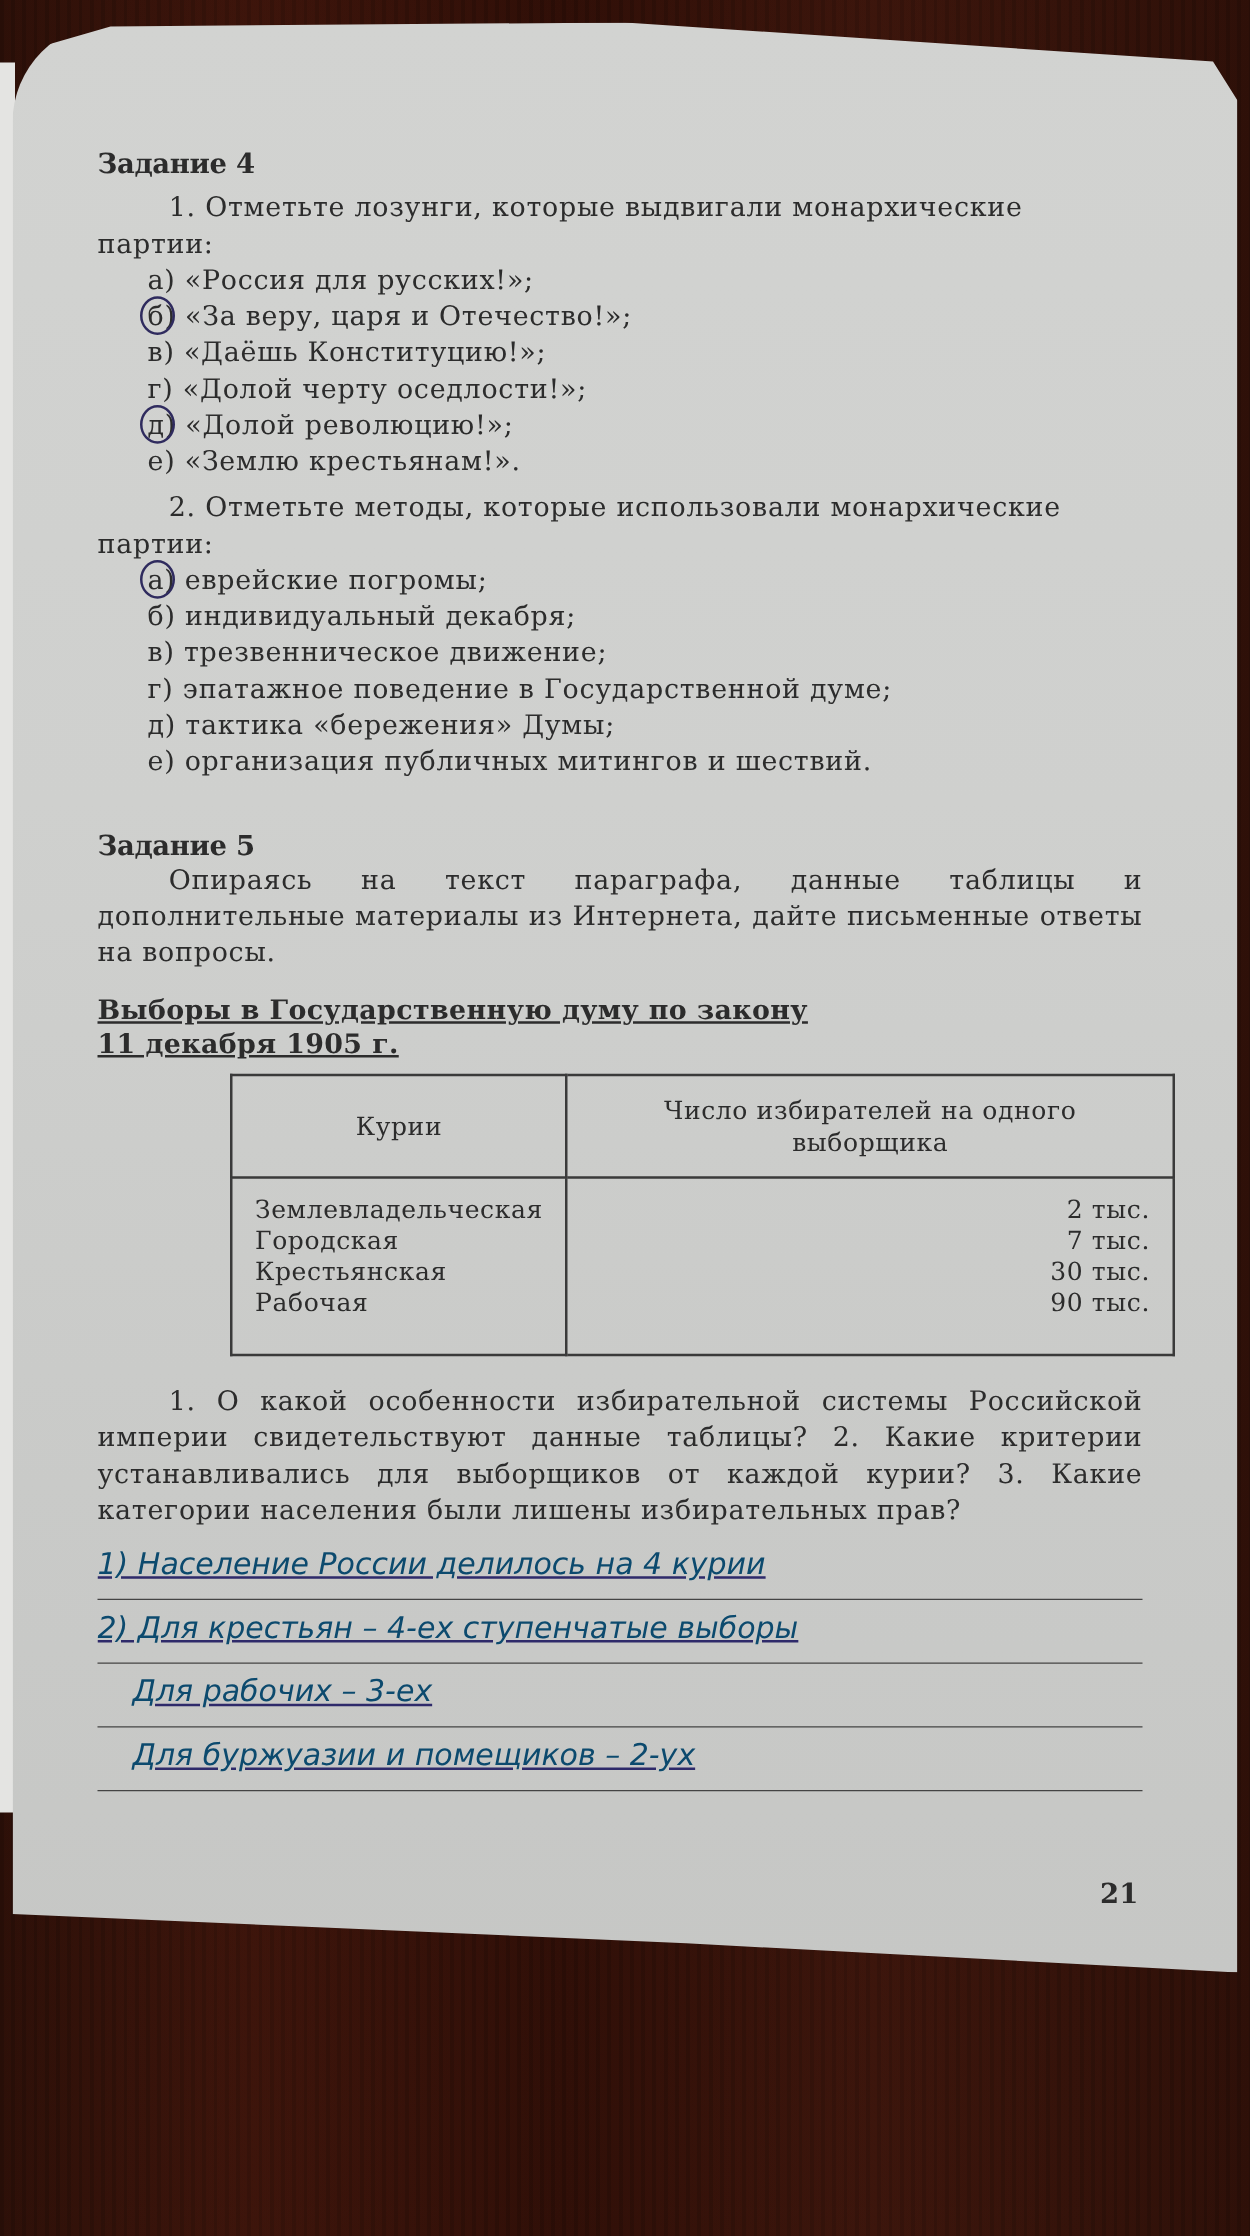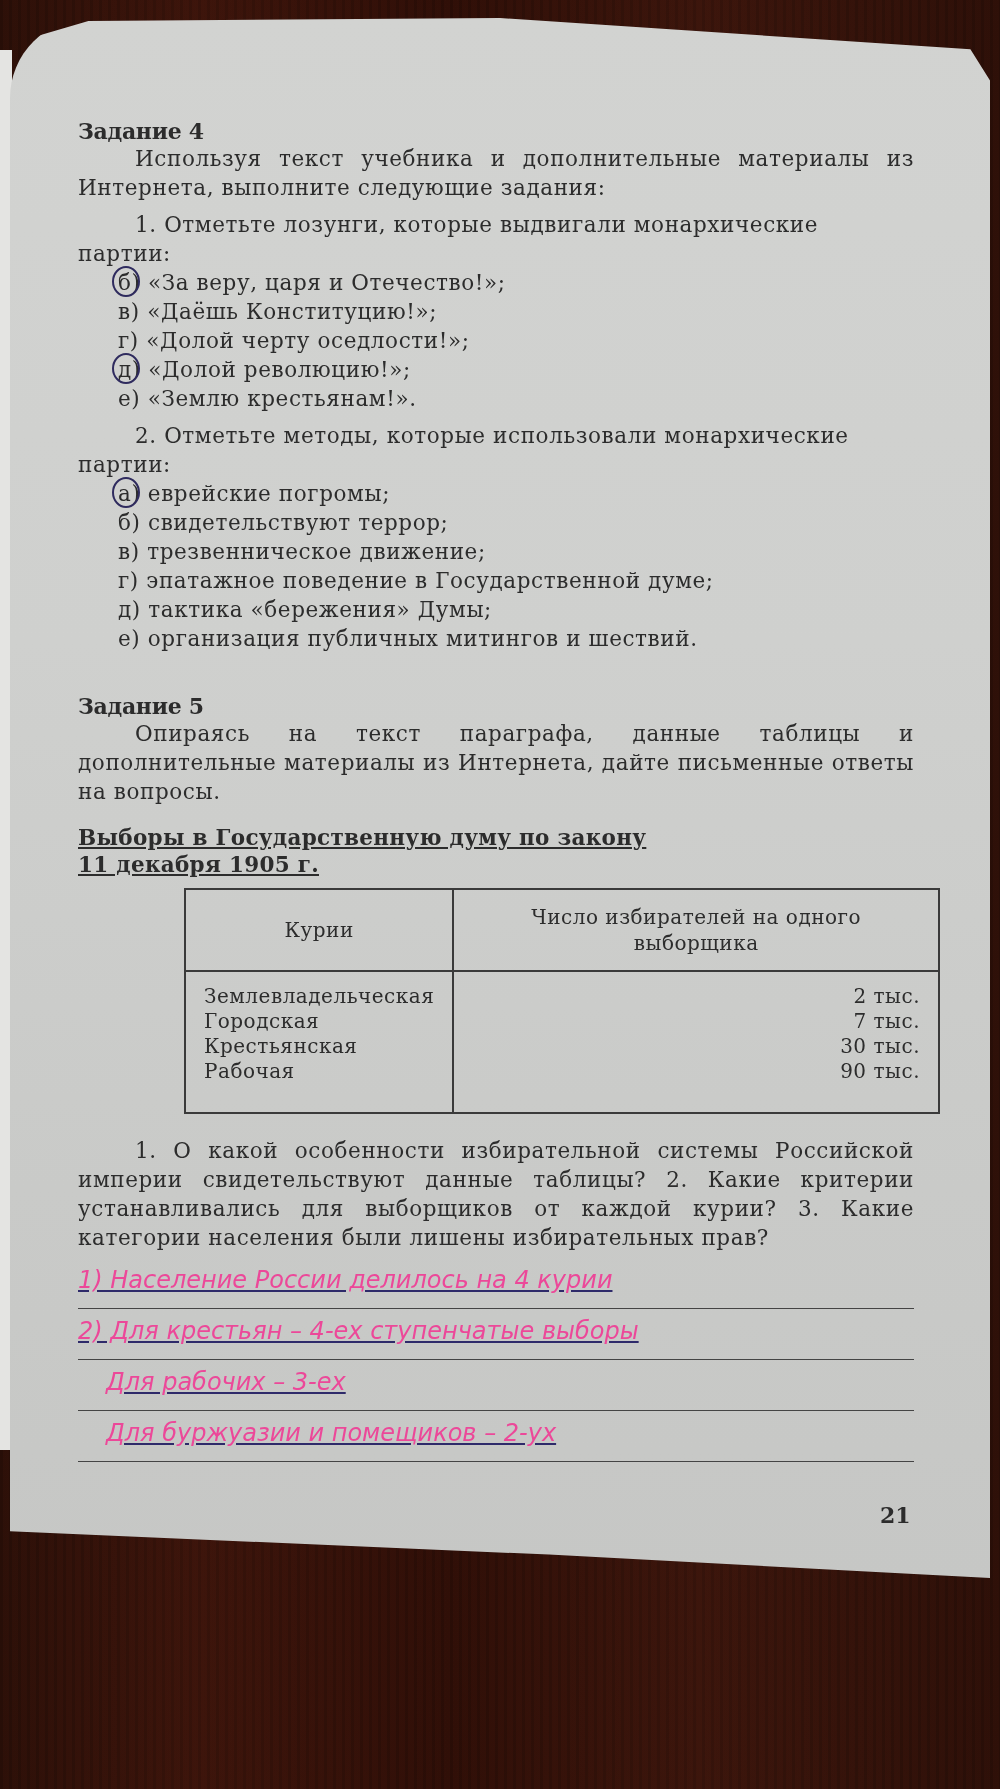--- a/index.html
+++ b/index.html
@@ -37,53 +37,53 @@
     }
     .table-title { text-align: left; font-weight: bold; font-size: 21.5px; line-height: 27px; margin: 18px 0 10px 0; letter-spacing: 0.3px; text-decoration: underline; }
     table.data { border-collapse: collapse; margin-left: 106px; width: 756px; font-size: 20px; }
     table.data th, table.data td { border: 2px solid #3a3a3a; font-weight: normal; padding: 0 18px; letter-spacing: 0.5px; }
     table.data th { height: 80px; line-height: 26px; text-align: center; }
     table.data td.names { text-align: left; line-height: 25px; padding-top: 12px; padding-bottom: 28px; vertical-align: top; }
     table.data td.vals { text-align: right; line-height: 25px; padding-top: 12px; padding-bottom: 12px; vertical-align: top; }
     .answers { margin-top: 6px; position: relative; }
     .answer-line {
       position: relative; height: 50px; border-bottom: 1.5px solid #444;
-      font-family: "DejaVu Sans", sans-serif; font-style: italic; color: #ec4899;
+      font-family: "DejaVu Sans", sans-serif; font-style: italic; color: #0c4a6e;
       font-size: 24px; line-height: 44px; white-space: nowrap; overflow: hidden;
     }
     .answer-line span { text-decoration: underline; text-decoration-color: #2e2a6a; }
     .page-number { position: absolute; left: 880px; top: 1502px; font-weight: bold; font-size: 22px; }
   </style>
 </head>
 <body>
 
 <div class="wood-streaks"></div>
 <div class="left-edge"></div>
 
 <div class="page"></div>
 
 <div class="content">
 
   <section>
     <h2 class="task-title">Задание 4</h2>
-    <p class="para">Используя текст учебника и дополнительные материалы из Интернета, выполните следующие задания:</p>
 
     <p class="q">1. Отметьте лозунги, которые выдвигали монархические партии:</p>
     <ul class="opts">
+      <li><span class="marker">а)</span> <span>«Россия для русских!»;</span></li>
       <li><span class="marker circled">б)</span> <span>«За веру, царя и Отечество!»;</span></li>
       <li><span class="marker">в)</span> <span>«Даёшь Конституцию!»;</span></li>
       <li><span class="marker">г)</span> <span>«Долой черту оседлости!»;</span></li>
       <li><span class="marker circled">д)</span> <span>«Долой революцию!»;</span></li>
       <li><span class="marker">е)</span> <span>«Землю крестьянам!».</span></li>
     </ul>
 
     <p class="q" style="">2. Отметьте методы, которые использовали монархические партии:</p>
     <ul class="opts">
       <li><span class="marker circled">а)</span> <span>еврейские погромы;</span></li>
-      <li><span class="marker">б)</span> <span>свидетельствуют террор;</span></li>
+      <li><span class="marker">б)</span> <span>индивидуальный декабря;</span></li>
       <li><span class="marker">в)</span> <span>трезвенническое движение;</span></li>
       <li><span class="marker">г)</span> <span>эпатажное поведение в Государственной думе;</span></li>
       <li><span class="marker">д)</span> <span>тактика «бережения» Думы;</span></li>
       <li><span class="marker">е)</span> <span>организация публичных митингов и шествий.</span></li>
     </ul>
   </section>
 
   <section style="margin-top:40px">
     <h2 class="task-title">Задание 5</h2>
     <p class="para">Опираясь на текст параграфа, данные таблицы и дополнительные материалы из Интернета, дайте письменные ответы на вопросы.</p>

